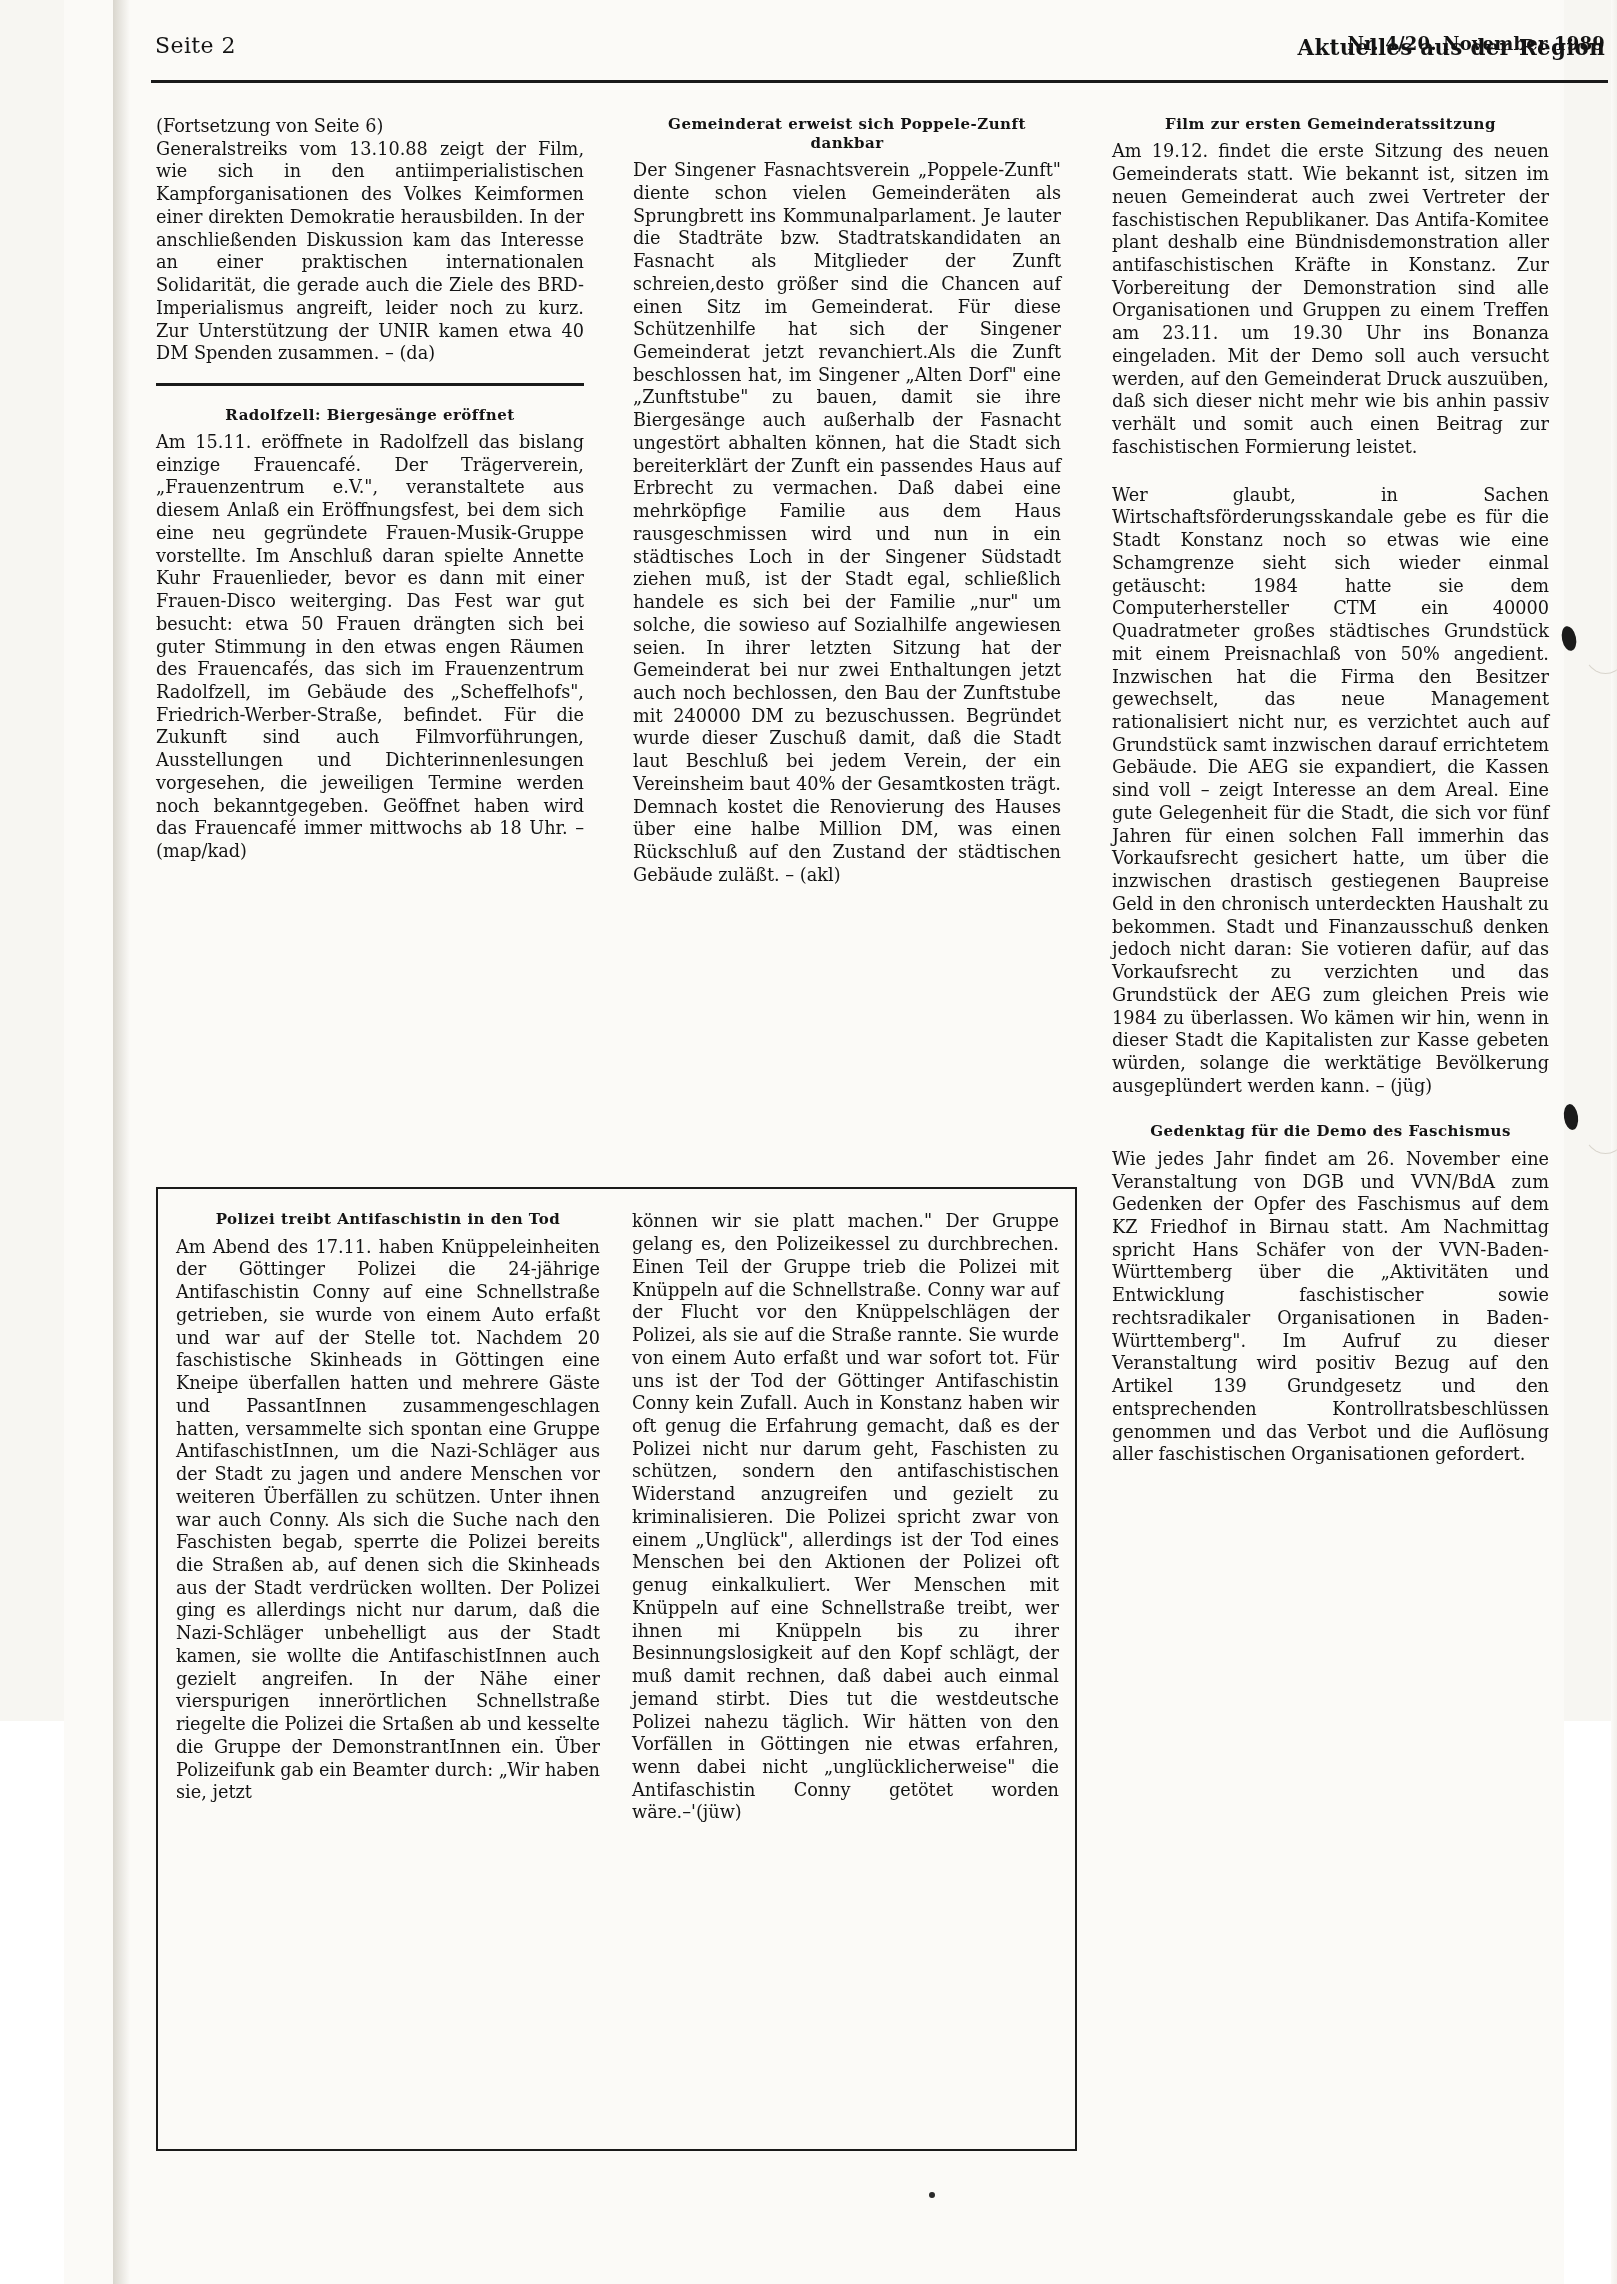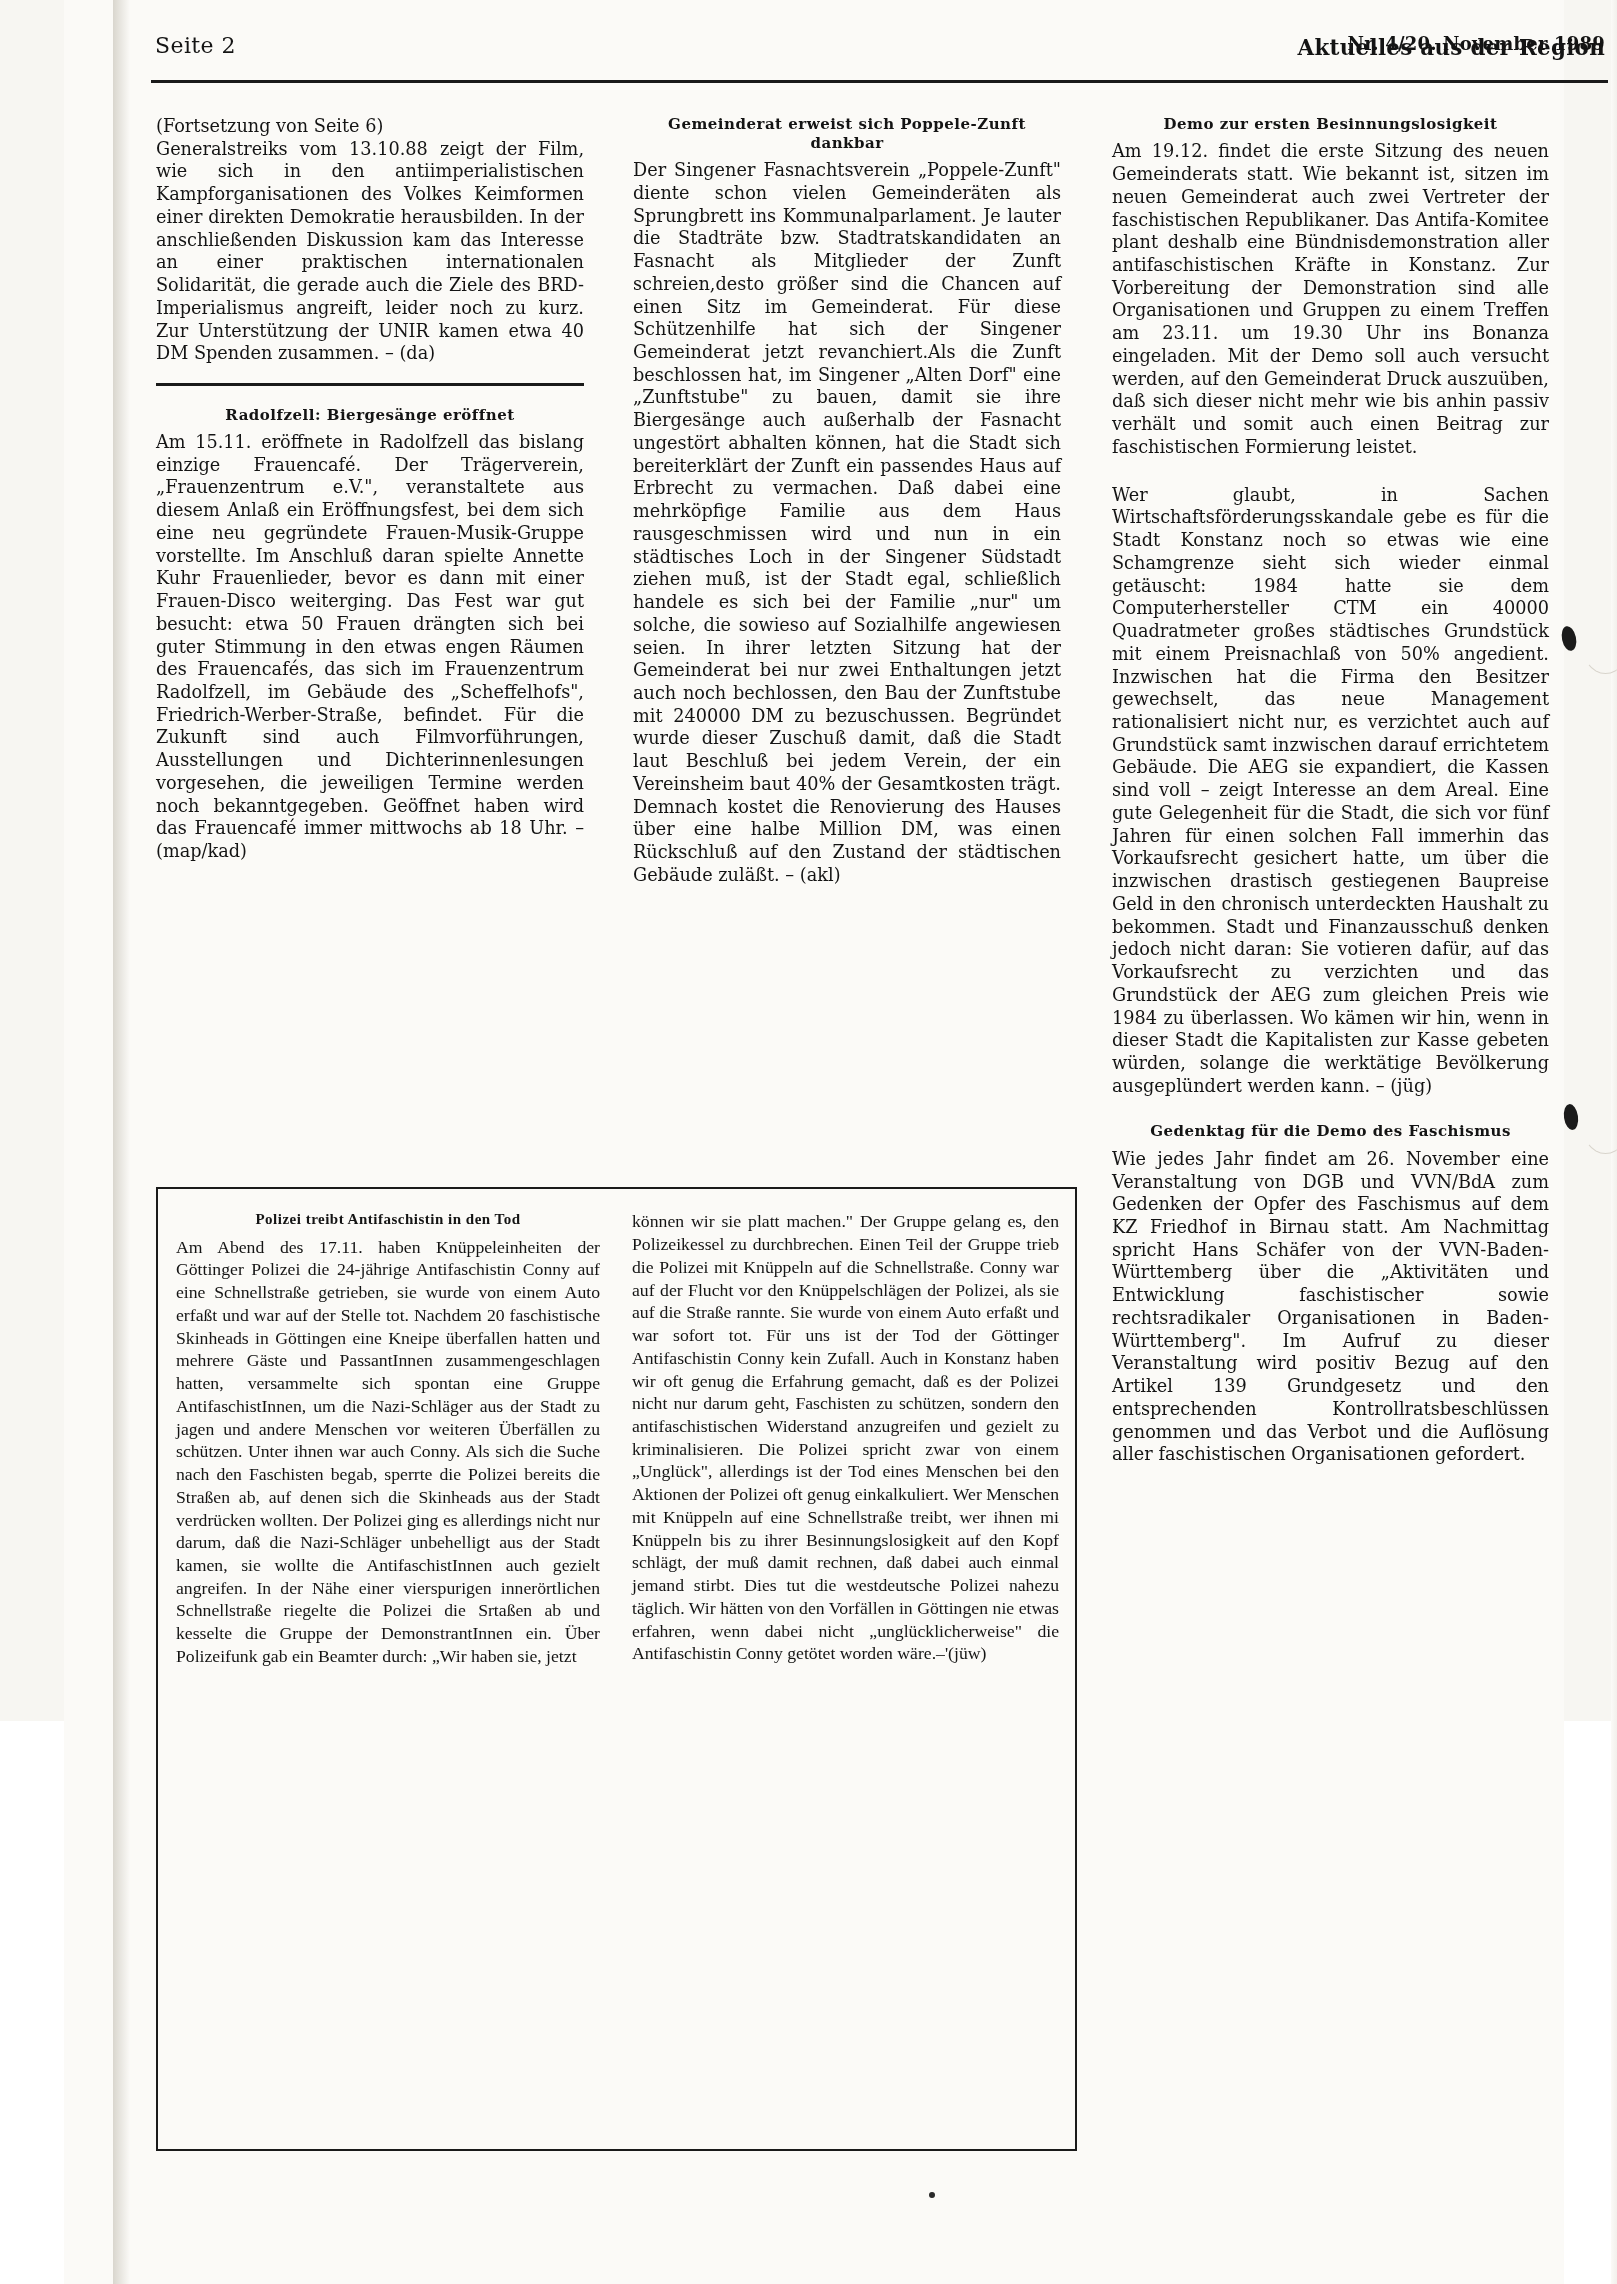--- a/index.html
+++ b/index.html
@@ -107,21 +107,20 @@
 
   
   .box {
     position: absolute;
     left: 92px;
     top: 1187px;
     width: 921px;
     height: 964px;
     border: 2.5px solid #1a1a1a;
     box-sizing: border-box;
-    font-family: Liberation Serif, serif;
   }
   .box-col {
     position: absolute;
     top: 21.4px;
     font-size: 17.7px;
     line-height: 1.285;
     text-align: justify;
   }
   #boxcol1 { left: 18px; width: 424px; }
   #boxcol2 { left: 474px; width: 427px; }
@@ -196,21 +195,21 @@
       <div class="hl">Radolfzell: Biergesänge eröffnet</div>
       <p class="body">Am 15.11. eröffnete in Radolfzell das bislang einzige Frauencafé. Der Trägerverein, „Frauenzentrum e.V.", veranstaltete aus diesem Anlaß ein Eröffnungsfest, bei dem sich eine neu gegründete Frauen-Musik-Gruppe vorstellte. Im Anschluß daran spielte Annette Kuhr Frauenlieder, bevor es dann mit einer Frauen-Disco weiterging. Das Fest war gut besucht: etwa 50 Frauen drängten sich bei guter Stimmung in den etwas engen Räumen des Frauencafés, das sich im Frauenzentrum Radolfzell, im Gebäude des „Scheffelhofs", Friedrich-Werber-Straße, befindet. Für die Zukunft sind auch Filmvorführungen, Ausstellungen und Dichterinnenlesungen vorgesehen, die jeweiligen Termine werden noch bekanntgegeben. Geöffnet haben wird das Frauencafé immer mittwochs ab 18 Uhr. – (map/kad)</p>
     </div>
 
     <div class="col" id="col2">
       <div class="hl">Gemeinderat erweist sich Poppele-Zunft dankbar</div>
       <p class="body">Der Singener Fasnachtsverein „Poppele-Zunft" diente schon vielen Gemeinderäten als Sprungbrett ins Kommunalparlament. Je lauter die Stadträte bzw. Stadtratskandidaten an Fasnacht als Mitglieder der Zunft schreien,desto größer sind die Chancen auf einen Sitz im Gemeinderat. Für diese Schützenhilfe hat sich der Singener Gemeinderat jetzt revanchiert.Als die Zunft beschlossen hat, im Singener „Alten Dorf" eine „Zunftstube" zu bauen, damit sie ihre Biergesänge auch außerhalb der Fasnacht ungestört abhalten können, hat die Stadt sich bereiterklärt der Zunft ein passendes Haus auf Erbrecht zu vermachen. Daß dabei eine mehrköpfige Familie aus dem Haus rausgeschmissen wird und nun in ein städtisches Loch in der Singener Südstadt ziehen muß, ist der Stadt egal, schließlich handele es sich bei der Familie „nur" um solche, die sowieso auf Sozialhilfe angewiesen seien. In ihrer letzten Sitzung hat der Gemeinderat bei nur zwei Enthaltungen jetzt auch noch bechlossen, den Bau der Zunftstube mit 240000 DM zu bezuschussen. Begründet wurde dieser Zuschuß damit, daß die Stadt laut Beschluß bei jedem Verein, der ein Vereinsheim baut 40% der Gesamtkosten trägt. Demnach kostet die Renovierung des Hauses über eine halbe Million DM, was einen Rückschluß auf den Zustand der städtischen Gebäude zuläßt. – (akl)</p>
     </div>
 
     <div class="col" id="col3">
-      <div class="hl">Demo zur ersten Besinnungslosigkeit</div>
+      <div class="hl">Film zur ersten Gemeinderatssitzung</div>
       <p class="body">Am 19.12. findet die erste Sitzung des neuen Gemeinderats statt. Wie bekannt ist, sitzen im neuen Gemeinderat auch zwei Vertreter der faschistischen Republikaner. Das Antifa-Komitee plant deshalb eine Bündnisdemonstration aller antifaschistischen Kräfte in Konstanz. Zur Vorbereitung der Demonstration sind alle Organisationen und Gruppen zu einem Treffen am 23.11. um 19.30 Uhr ins Bonanza eingeladen. Mit der Demo soll auch versucht werden, auf den Gemeinderat Druck auszuüben, daß sich dieser nicht mehr wie bis anhin passiv verhält und somit auch einen Beitrag zur faschistischen Formierung leistet.</p>
       <div class="gap-m"></div>
       <p class="body">Wer glaubt, in Sachen Wirtschaftsförderungsskandale gebe es für die Stadt Konstanz noch so etwas wie eine Schamgrenze sieht sich wieder einmal getäuscht: 1984 hatte sie dem Computerhersteller CTM ein 40000 Quadratmeter großes städtisches Grundstück mit einem Preisnachlaß von 50% angedient. Inzwischen hat die Firma den Besitzer gewechselt, das neue Management rationalisiert nicht nur, es verzichtet auch auf Grundstück samt inzwischen darauf errichtetem Gebäude. Die AEG sie expandiert, die Kassen sind voll – zeigt Interesse an dem Areal. Eine gute Gelegenheit für die Stadt, die sich vor fünf Jahren für einen solchen Fall immerhin das Vorkaufsrecht gesichert hatte, um über die inzwischen drastisch gestiegenen Baupreise Geld in den chronisch unterdeckten Haushalt zu bekommen. Stadt und Finanzausschuß denken jedoch nicht daran: Sie votieren dafür, auf das Vorkaufsrecht zu verzichten und das Grundstück der AEG zum gleichen Preis wie 1984 zu überlassen. Wo kämen wir hin, wenn in dieser Stadt die Kapitalisten zur Kasse gebeten würden, solange die werktätige Bevölkerung ausgeplündert werden kann. – (jüg)</p>
       <div class="gap-m"></div>
       <div class="hl">Gedenktag für die Demo des Faschismus</div>
       <p class="body">Wie jedes Jahr findet am 26. November eine Veranstaltung von DGB und VVN/BdA zum Gedenken der Opfer des Faschismus auf dem KZ Friedhof in Birnau statt. Am Nachmittag spricht Hans Schäfer von der VVN-Baden-Württemberg über die „Aktivitäten und Entwicklung faschistischer sowie rechtsradikaler Organisationen in Baden-Württemberg". Im Aufruf zu dieser Veranstaltung wird positiv Bezug auf den Artikel 139 Grundgesetz und den entsprechenden Kontrollratsbeschlüssen genommen und das Verbot und die Auflösung aller faschistischen Organisationen gefordert.</p>
     </div>
 
     <div class="box">
       <div class="box-col" id="boxcol1">

